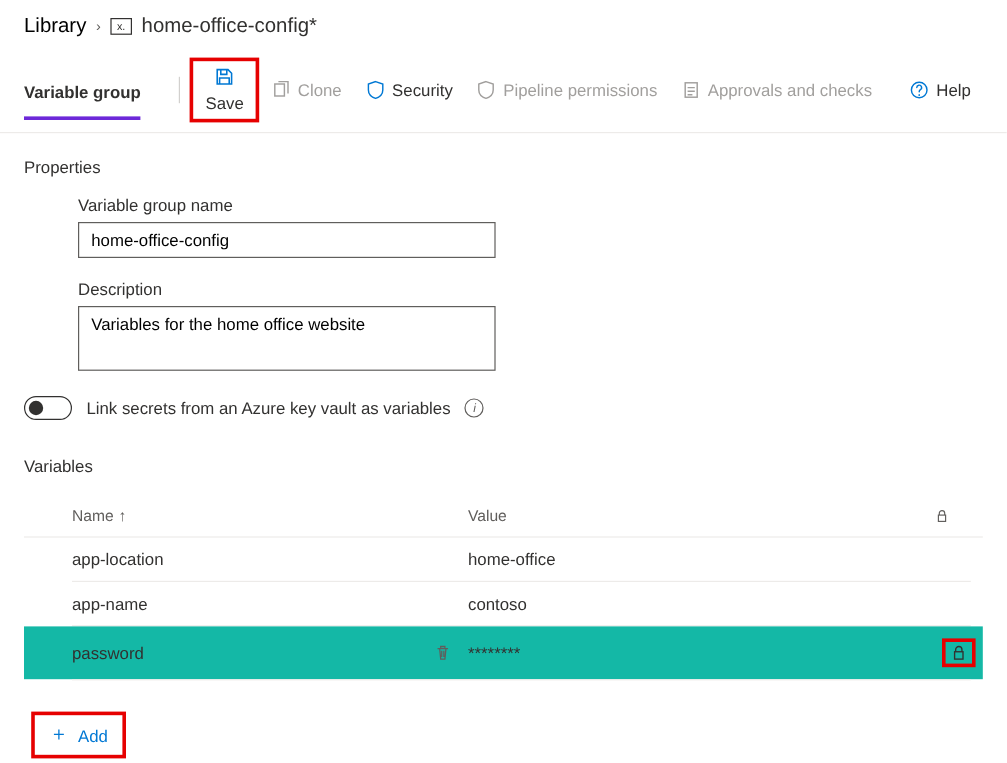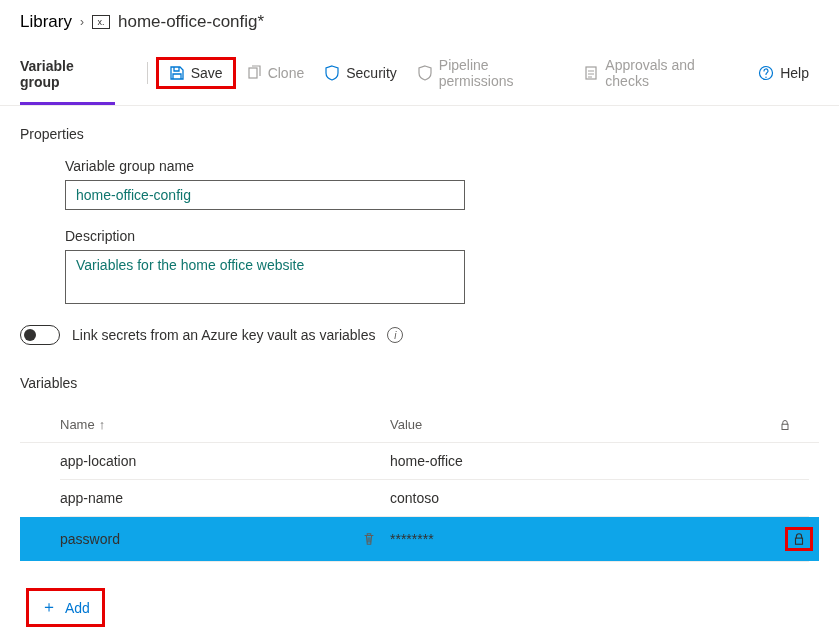--- a/index.html
+++ b/index.html
@@ -62,26 +62,26 @@
     }
     .toolbar-btn.enabled { color: #323130; }
     .toolbar-btn.disabled { color: #a19f9d; }
     .toolbar-btn .ico { width: 16px; height: 16px; display: inline-flex; align-items: center; justify-content: center; }
     .toolbar .spacer { flex: 1; }
     .highlight-box { border: 3px solid #e60000; padding: 3px 6px; margin-bottom: 8px; }
     .content { padding: 20px 20px 0 20px; }
     .section-title { font-size: 14px; font-weight: 400; margin-bottom: 16px; }
     .field-label { font-size: 14px; color: #323130; margin-bottom: 6px; display: block; }
     .text-input, .textarea {
-      width: 400px;
+      width: 348px;
       border: 1px solid #605e5c;
       padding: 6px 10px;
       font-family: inherit;
       font-size: 14px;
-      color: #0f766e;
+      color: #000000;
       outline: none;
     }
     .textarea { height: 54px; resize: none; }
     .field-group { margin-bottom: 18px; margin-left: 45px; }
     .toggle-row { display: flex; align-items: center; gap: 12px; margin-bottom: 30px; }
     .toggle {
       width: 40px;
       height: 20px;
       border: 1px solid #323130;
       border-radius: 10px;
@@ -113,21 +113,21 @@
     }
     .col-name { width: 370px; padding-left: 40px; display: flex; align-items: center; gap: 4px; }
     .col-value { flex: 1; }
     .col-lock { width: 40px; text-align: center; }
     .table-row {
       display: flex;
       align-items: center;
       padding: 10px 0;
       font-size: 14px;
     }
-    .table-row.selected { background: #0ea5e9; }
+    .table-row.selected { background: #14b8a6; }
     .table-row .col-name { color: #323130; }
     .table-row .col-value { color: #323130; }
     .row-border { border-bottom: 1px solid #edebe9; margin-left: 40px; margin-right: 10px; }
     .del-icon { color: #605e5c; margin-right: 14px; margin-left: auto; cursor: pointer; }
     .lock-highlight { border: 3px solid #e60000; padding: 2px 4px; display: inline-flex; }
     .add-btn {
       display: inline-flex;
       align-items: center;
       gap: 8px;
       color: #0078d4;
@@ -148,21 +148,21 @@
   <span class="chevron">›</span>
   <span class="var-icon">x.</span>
   <span>home-office-config*</span>
 </div>
 
 <div class="toolbar">
   <div class="tab">Variable group</div>
   <div class="toolbar-sep"></div>
 
   <div class="highlight-box">
-    <div class="toolbar-btn enabled" style="margin-bottom:0;padding:2px 4px;">
+    <div class="toolbar-btn enabled" style="margin-bottom:0;padding:2px 4px;flex-direction:column;">
       <span class="ico">
         <svg width="16" height="16" viewBox="0 0 16 16">
             <path fill="none" stroke="#0078d4" stroke-width="1.3" d="M2 2h9l3 3v9H2V2zM5 2v4h5V2M4 14v-5h8v5"></path>
           </svg>
       </span>
       <span>Save</span>
     </div>
   </div>
 
   <div class="toolbar-btn disabled">

